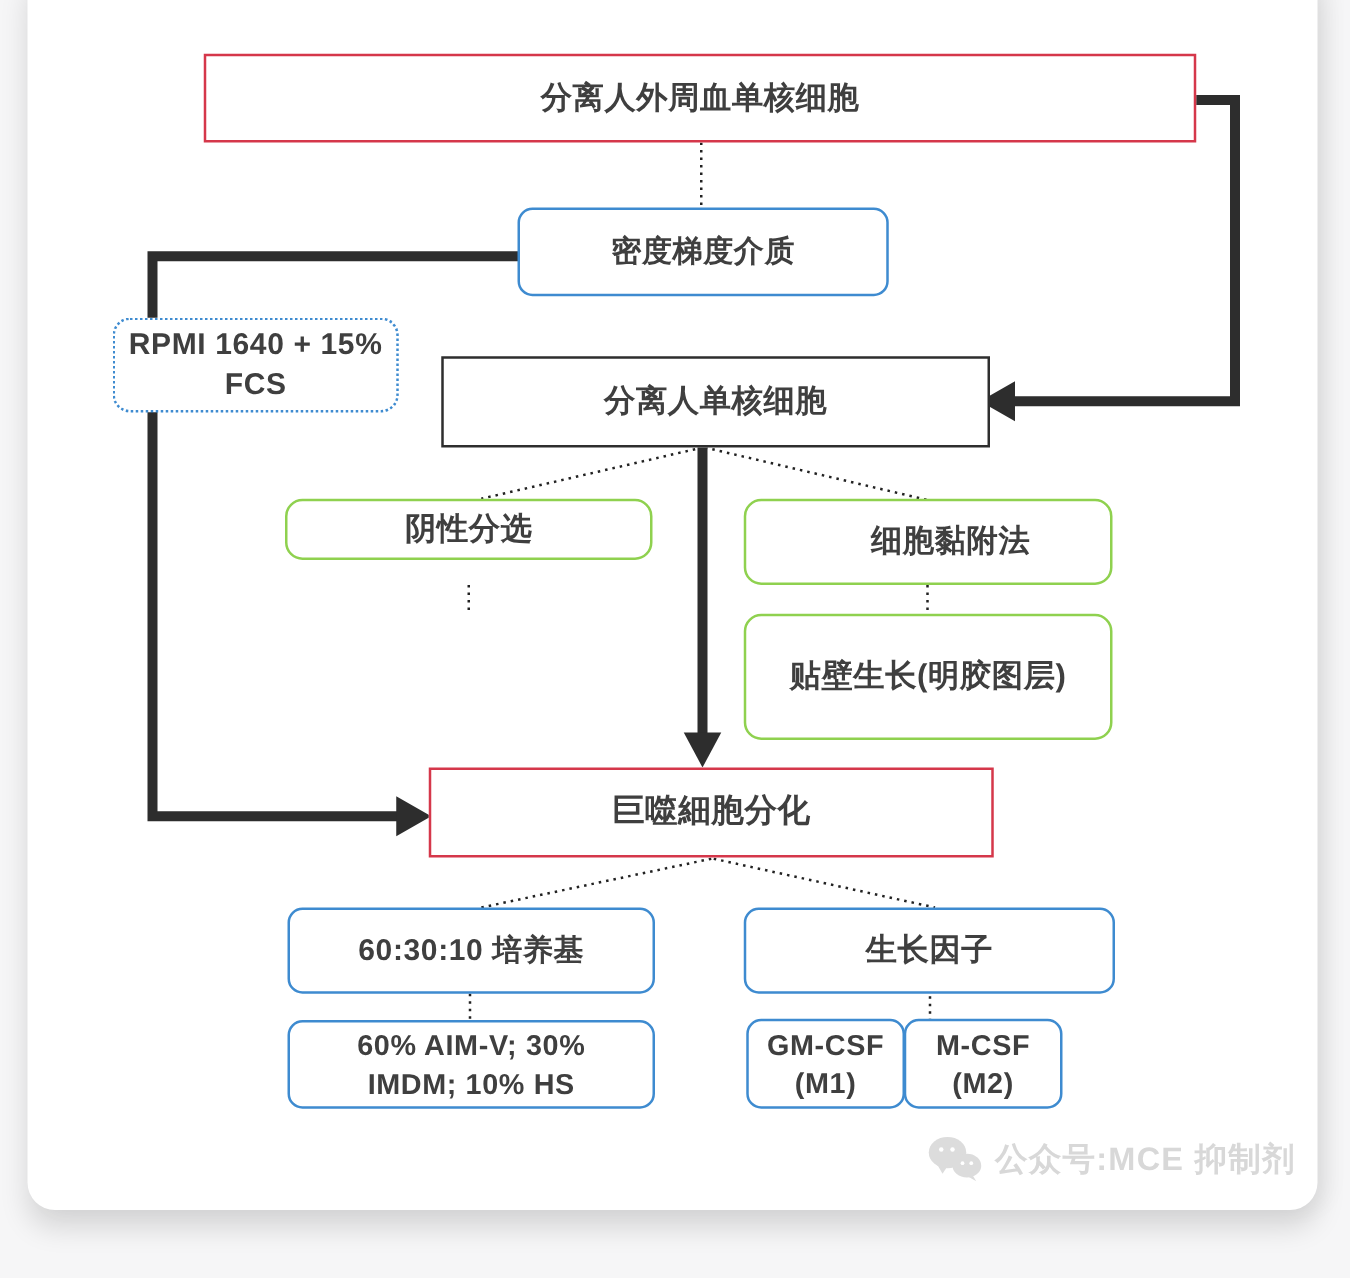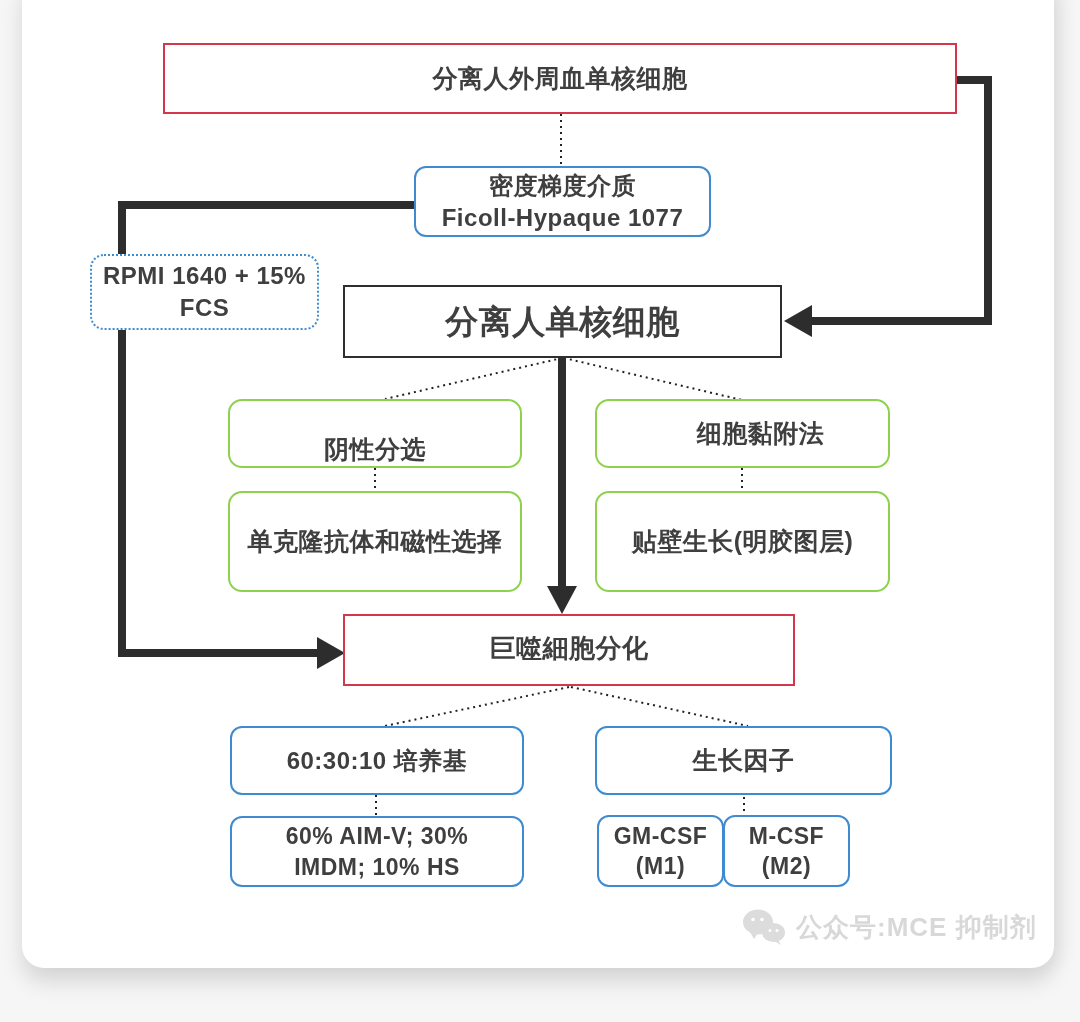--- a/index.html
+++ b/index.html
@@ -17,21 +17,21 @@
     z-index:0;
   }
   svg.connectors{position:absolute;left:0;top:0;width:1080px;height:1022px;z-index:1;}
   .node{
     position:absolute;z-index:2;box-sizing:border-box;
     display:flex;flex-direction:column;align-items:center;justify-content:center;
     background:#ffffff;color:#3f3f3f;font-weight:700;text-align:center;
     letter-spacing:.5px;line-height:1.32;
   }
   .red-box{border:2.5px solid #d5374a;font-size:25px;}
-  .black-box{border:2.5px solid #2e2e2e;font-size:33px;}
+  .black-box{border:2.5px solid #2e2e2e;font-size:25px;margin-left:10px;}
   .blue-box{border:2.5px solid #3e8bd0;border-radius:12px;font-size:24px;}
   .blue-dotted-box{border:2px dotted #3e8bd0;border-radius:14px;font-size:24px;}
   .green-box{border:2.5px solid #8fd14f;border-radius:14px;font-size:25px;}
   .watermark{
     position:absolute;left:742px;top:908px;z-index:2;
     display:flex;align-items:center;gap:10px;color:#d8d8d8;
     font-size:26px;font-weight:700;letter-spacing:1px;
   }
   .line{display:block;}
 </style>
@@ -69,43 +69,39 @@
       <polygon points="562,614 547,586 577,586"></polygon>
     </g>
   </svg>
 
   <div class="node red-box" style="left:163px;top:43px;width:794px;height:71px;">
     <span class="line">分离人外周血单核细胞</span>
   </div>
 
   <div class="node blue-box" style="left:414px;top:166px;width:297px;height:71px;">
     <span class="line">密度梯度介质</span>
-    <span class="line">Ficoll-Hypaque 1077</span>
   </div>
 
   <div class="node blue-dotted-box" style="left:90px;top:254px;width:229px;height:76px;">
     <span class="line">RPMI 1640 + 15%</span>
     <span class="line">FCS</span>
   </div>
 
   <div class="node black-box" style="left:343px;top:285px;width:439px;height:73px;">
     <span class="line">分离人单核细胞</span>
   </div>
 
-  <div class="node green-box" style="left:228px;top:399px;width:294px;height:69px;justify-content:flex-end;">
+  <div class="node green-box" style="left:228px;top:399px;width:294px;height:49px;">
     <span class="line">阴性分选</span>
   </div>
 
   <div class="node green-box" style="left:595px;top:399px;width:295px;height:69px;padding-left:36px;">
     <span class="line">细胞黏附法</span>
   </div>
 
-  <div class="node green-box" style="left:228px;top:491px;width:294px;height:101px;">
-    <span class="line">单克隆抗体和磁性选择</span>
-  </div>
 
   <div class="node green-box" style="left:595px;top:491px;width:295px;height:101px;">
     <span class="line">贴壁生长(明胶图层)</span>
   </div>
 
   <div class="node red-box" style="left:343px;top:614px;width:452px;height:72px;font-size:26px;font-family:Liberation Mono, monospace;">
     <span class="line">巨噬細胞分化</span>
   </div>
 
   <div class="node blue-box" style="left:230px;top:726px;width:294px;height:69px;">

